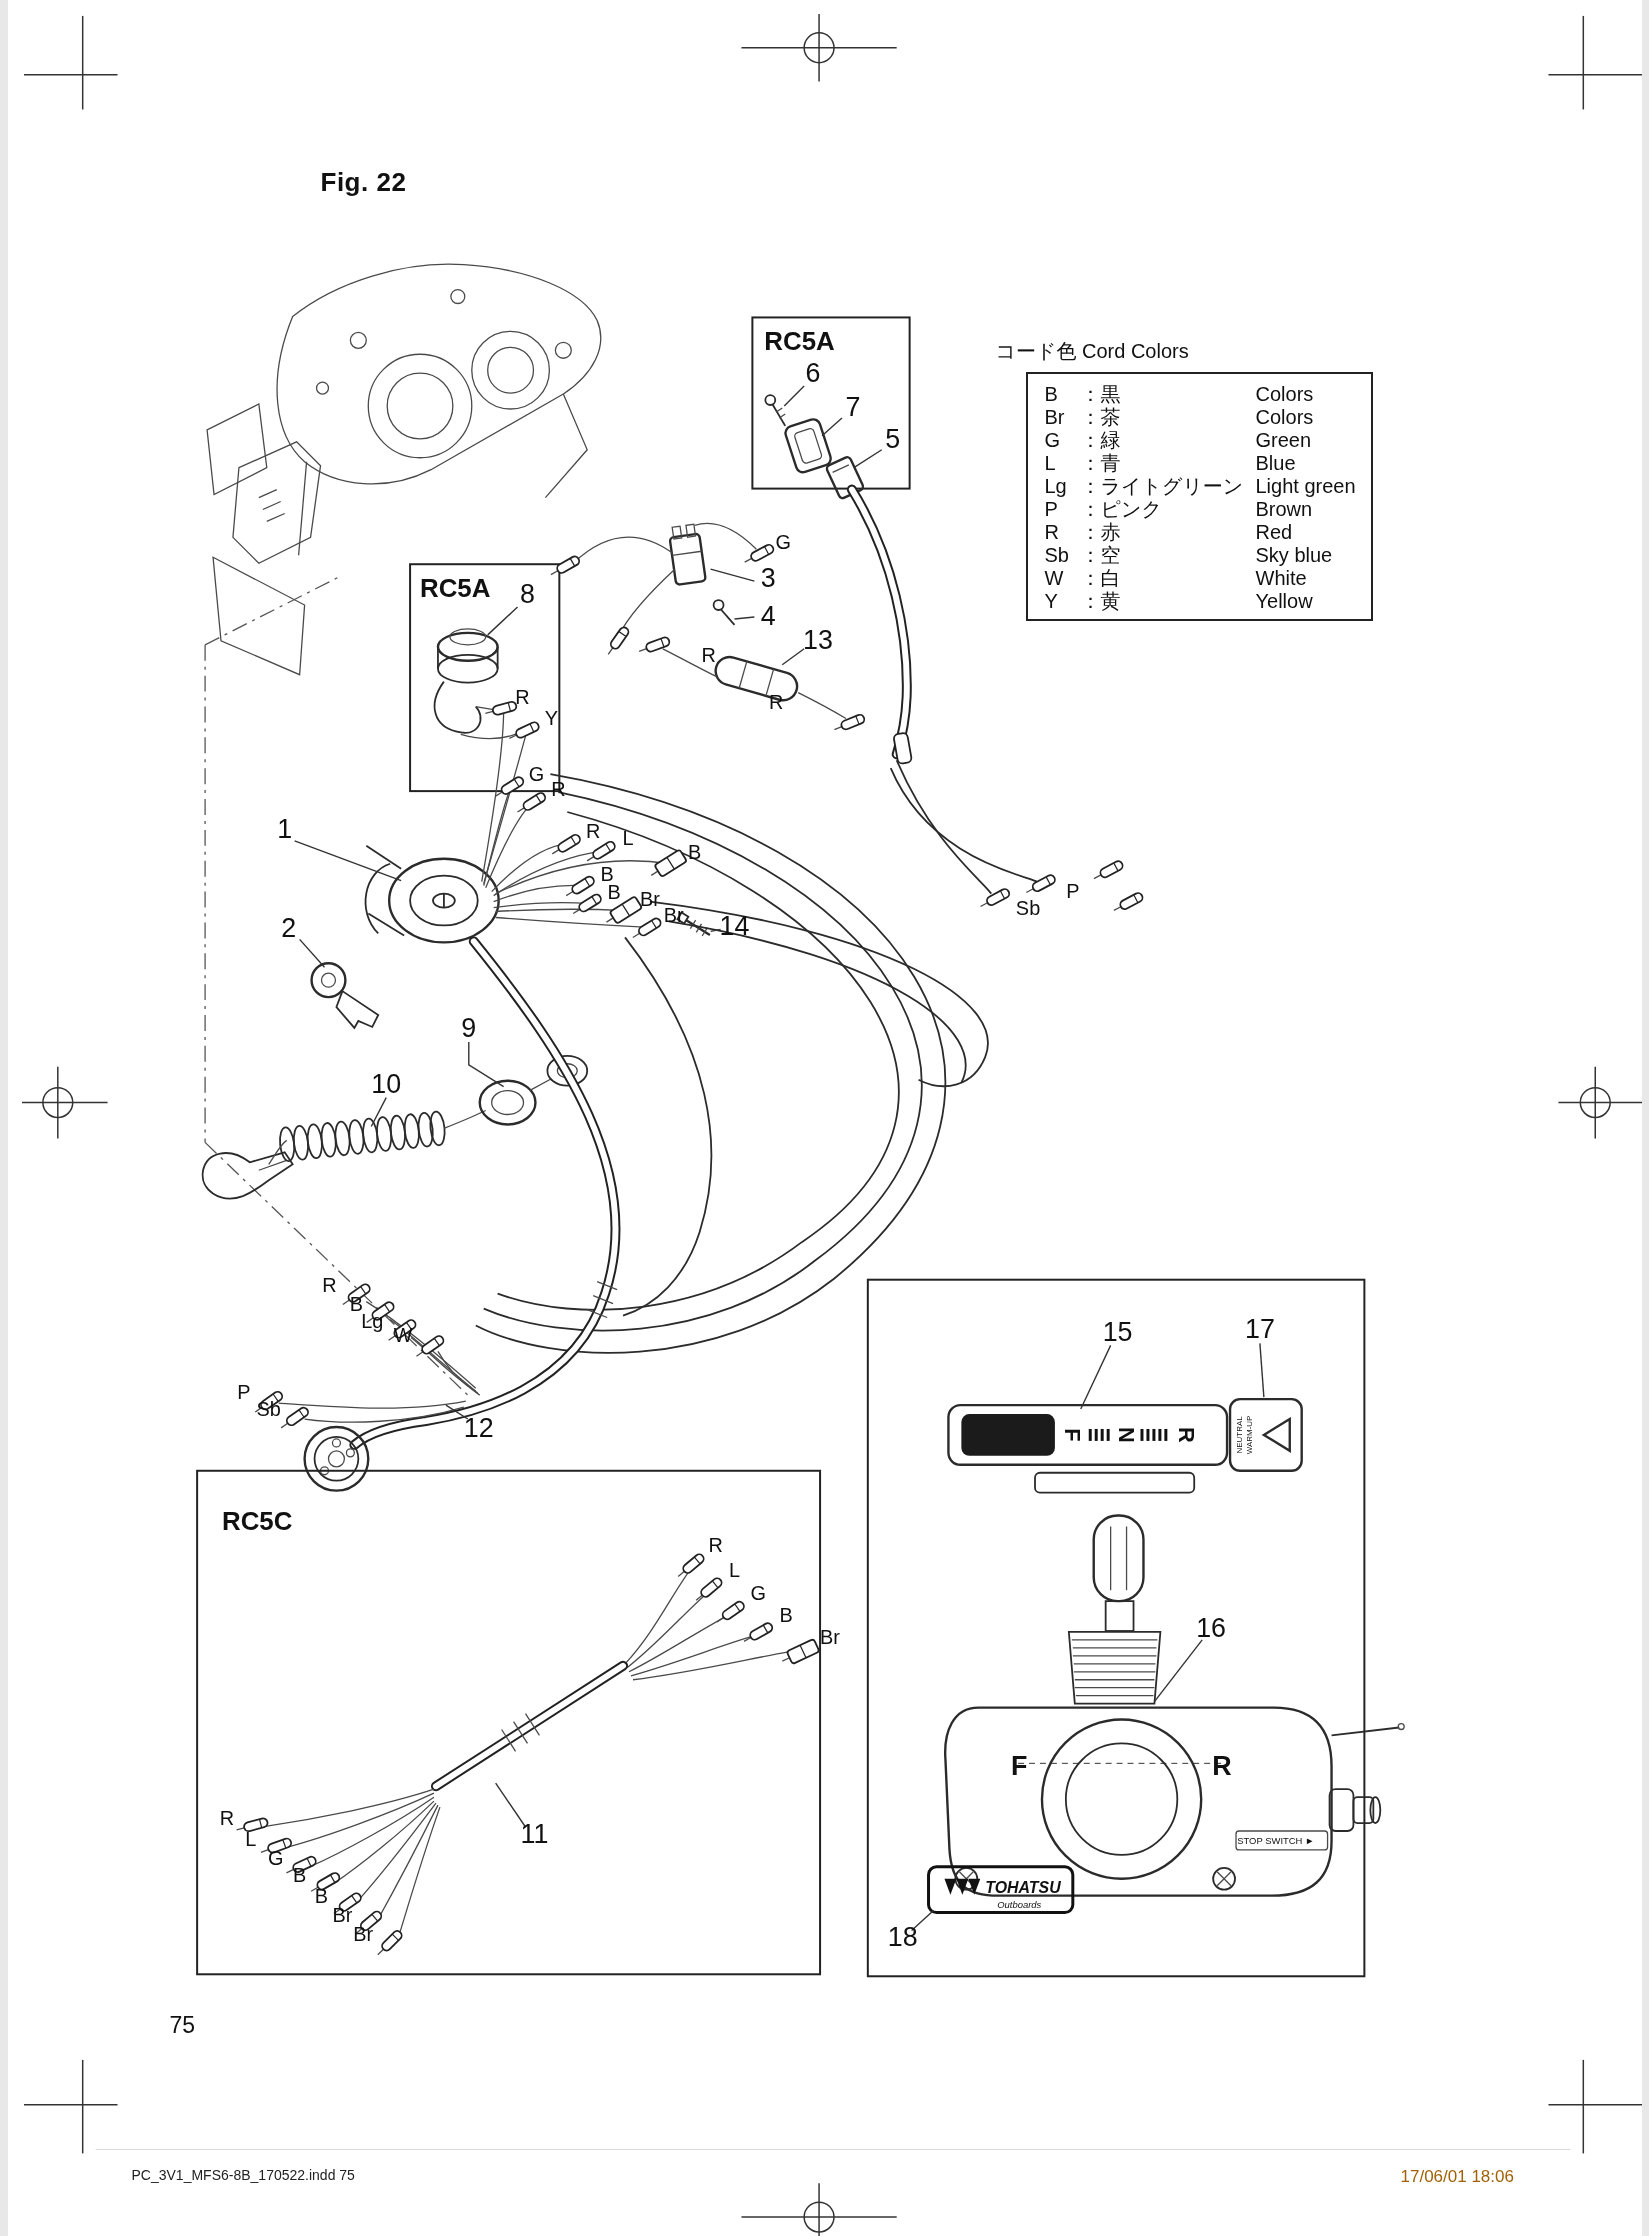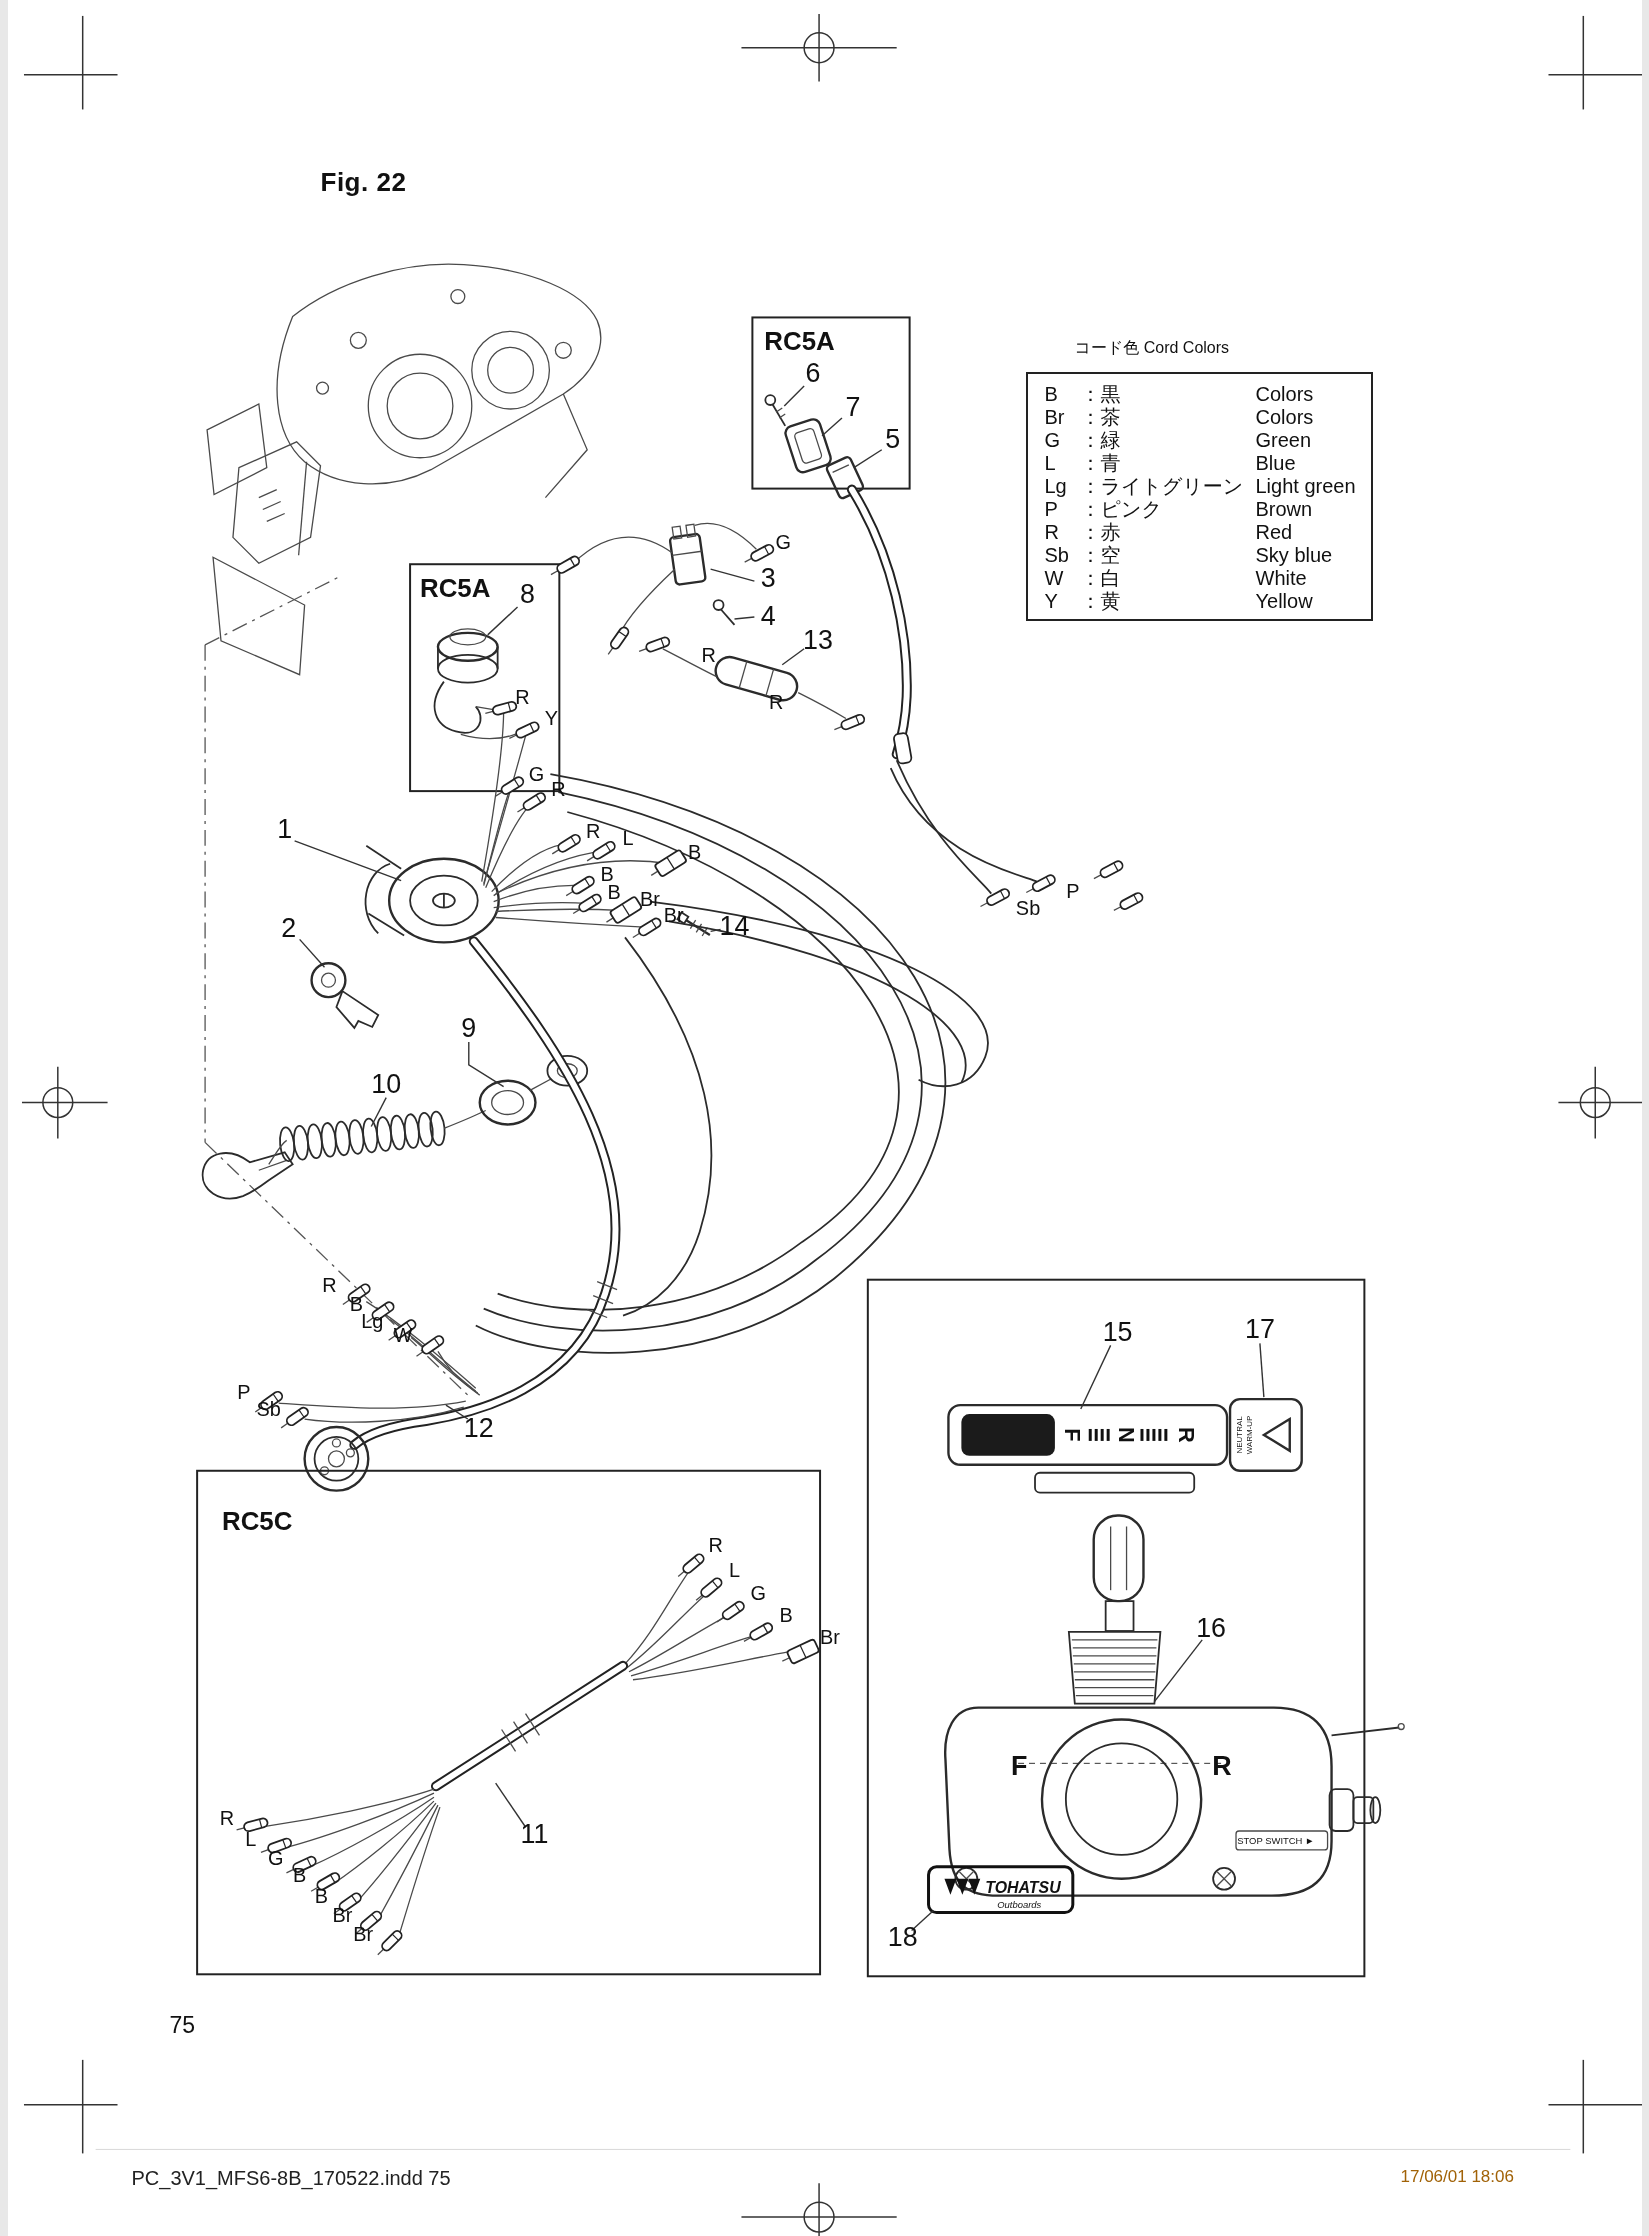--- a/index.html
+++ b/index.html
@@ -5,31 +5,31 @@
   html,body { margin:0; padding:0; background:#e8e8e8; }
   .page {
     position:relative; width:1634px; height:2237px; margin:0 auto;
     background:#ffffff; overflow:hidden;
     font-family:"Liberation Sans", sans-serif; color:#111;
   }
   .abs { position:absolute; }
   .hdr-fig { left:313px; top:167px; font-size:26px; font-weight:bold; letter-spacing:0.5px; }
   .hdr-title { left:484px; top:167px; font-size:26px; font-weight:bold; }
   .hdr-jp { left:490px; top:205px; font-size:25px; font-weight:600; }
-  .legend-title { left:1067px; top:338px; font-size:16px; }
+  .legend-title { left:988px; top:338px; font-size:20px; }
   .legend-box {
     left:1018px; top:372px; width:347px; height:249px;
     border:2px solid #222; box-sizing:border-box; padding:9px 0 0 17px;
   }
   .legend-row { display:flex; font-size:20px; line-height:23px; white-space:nowrap; }
   .lg-code { width:36px; }
   .lg-jp { width:175px; }
   .lg-en { flex:1; }
   .pageno { left:162px; top:2012px; font-size:23px; }
-  .footer-left { left:124px; top:2167px; font-size:20px; color:#222; }
+  .footer-left { left:124px; top:2167px; font-size:14px; color:#222; }
   .footer-right { left:1393px; top:2167px; font-size:17px; color:#a16207; }
   .diagram-svg { position:absolute; left:0; top:0; }
 
   svg text { font-family:"Liberation Sans", sans-serif; fill:#111; }
   .pn  { font-size:27px; }
   .wl  { font-size:20px; }
   .boxlabel { font-size:26px; font-weight:bold; }
   .ln   { fill:none; stroke:#2b2b2b; stroke-width:1.8; }
   .ln2  { fill:none; stroke:#2b2b2b; stroke-width:2.4; }
   .thin { fill:none; stroke:#4a4a4a; stroke-width:1.3; }

